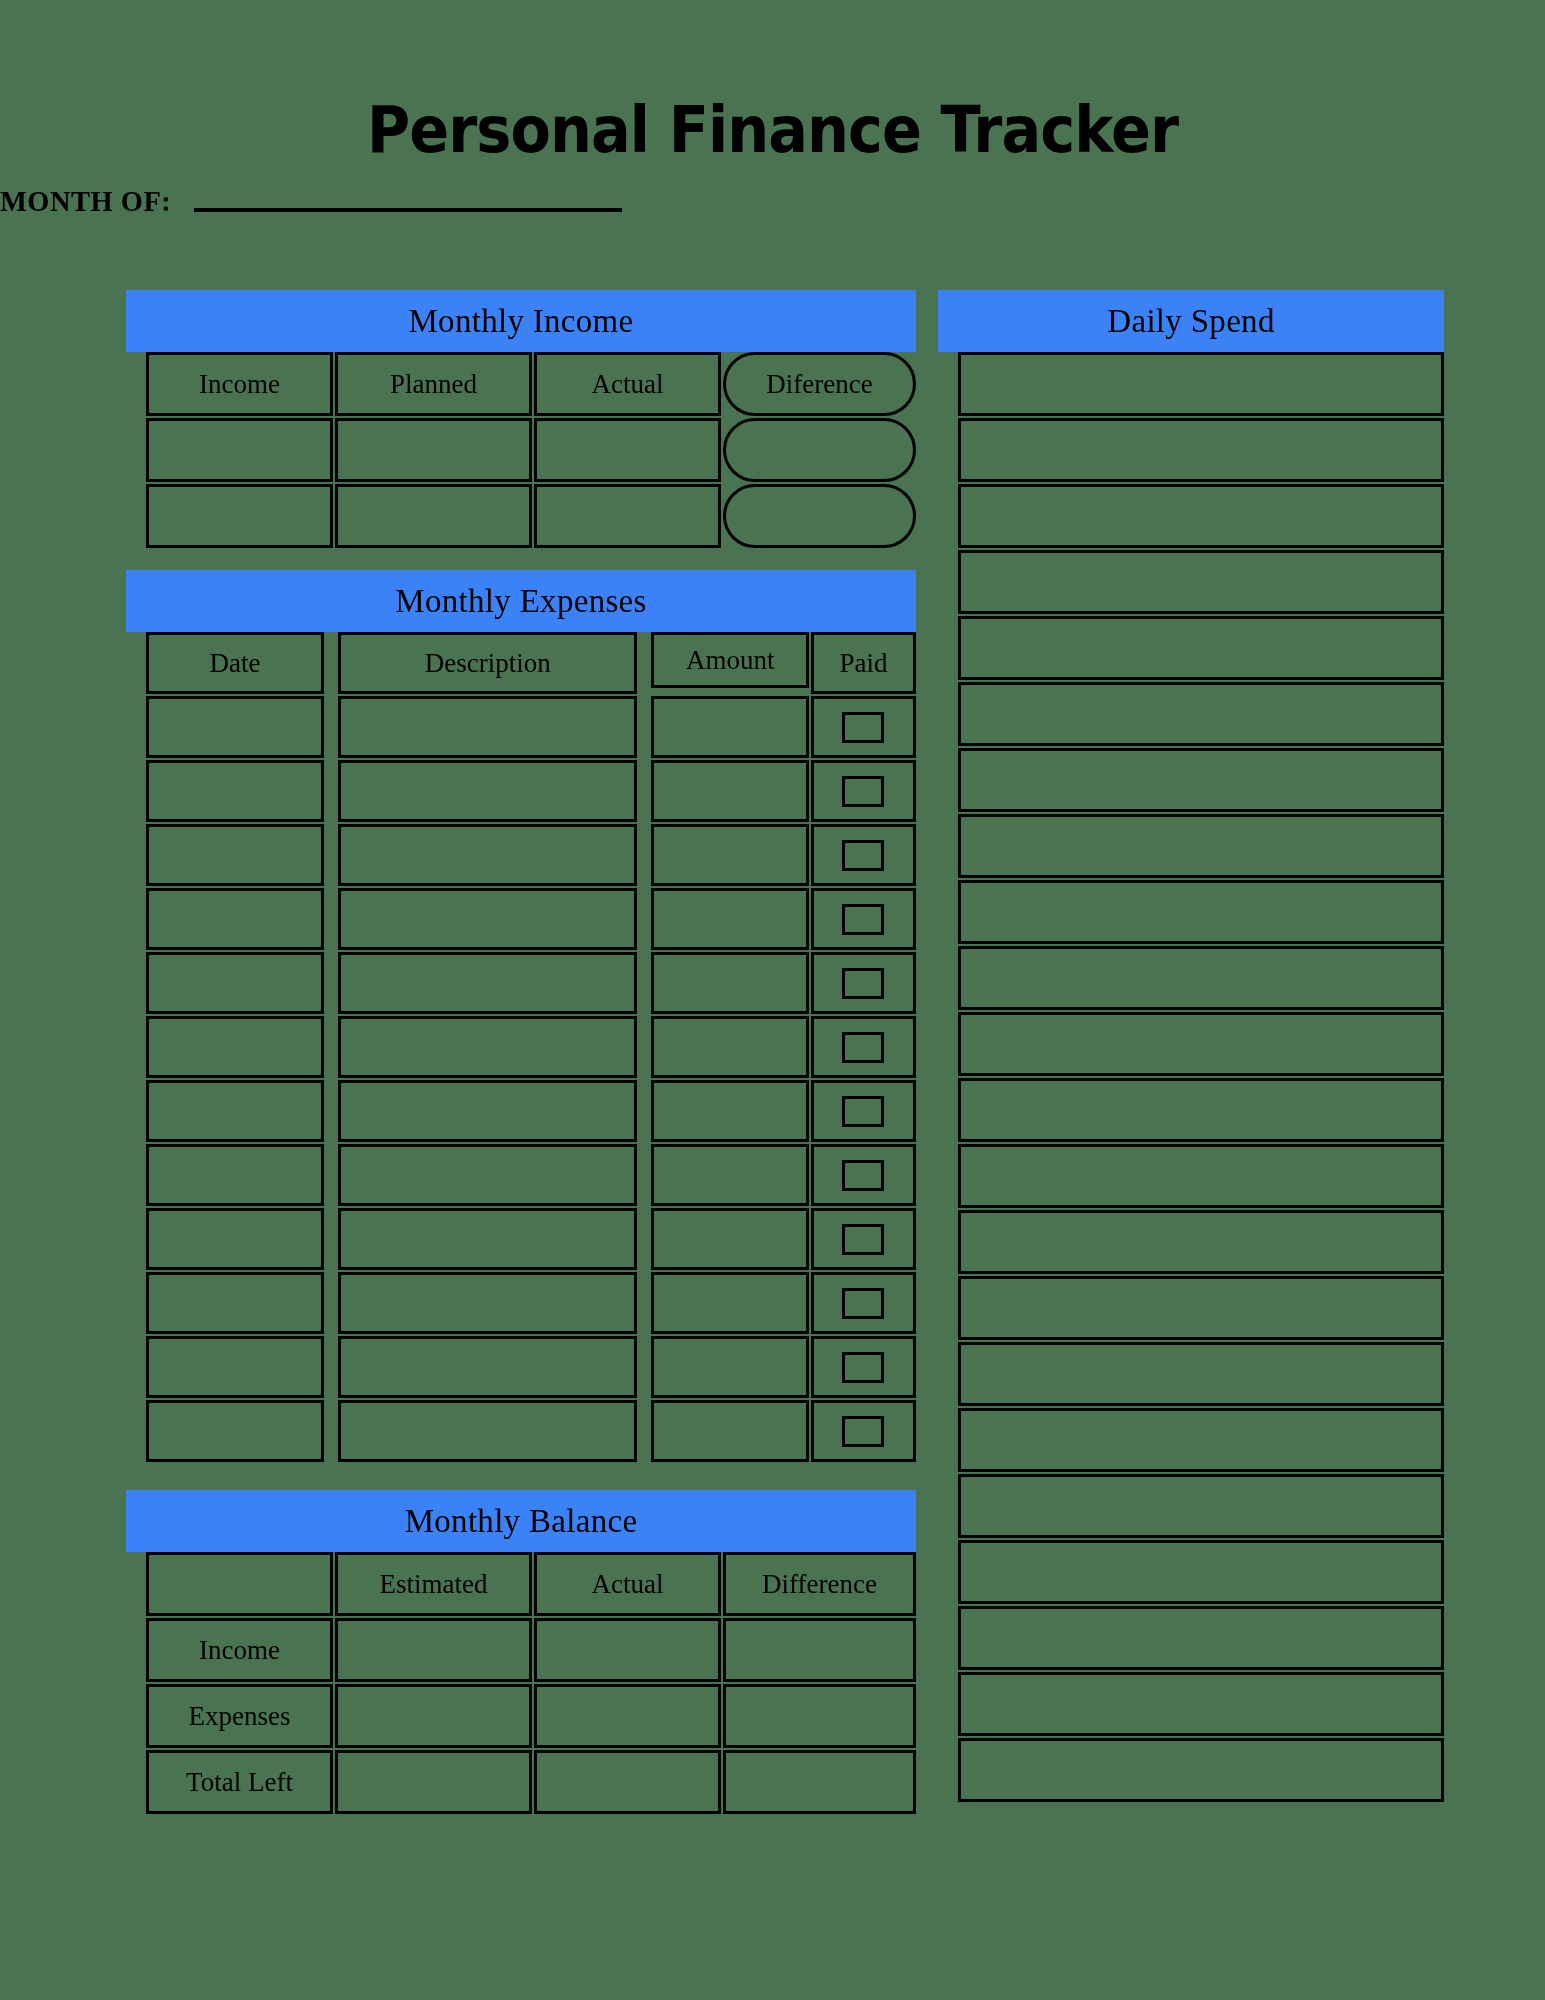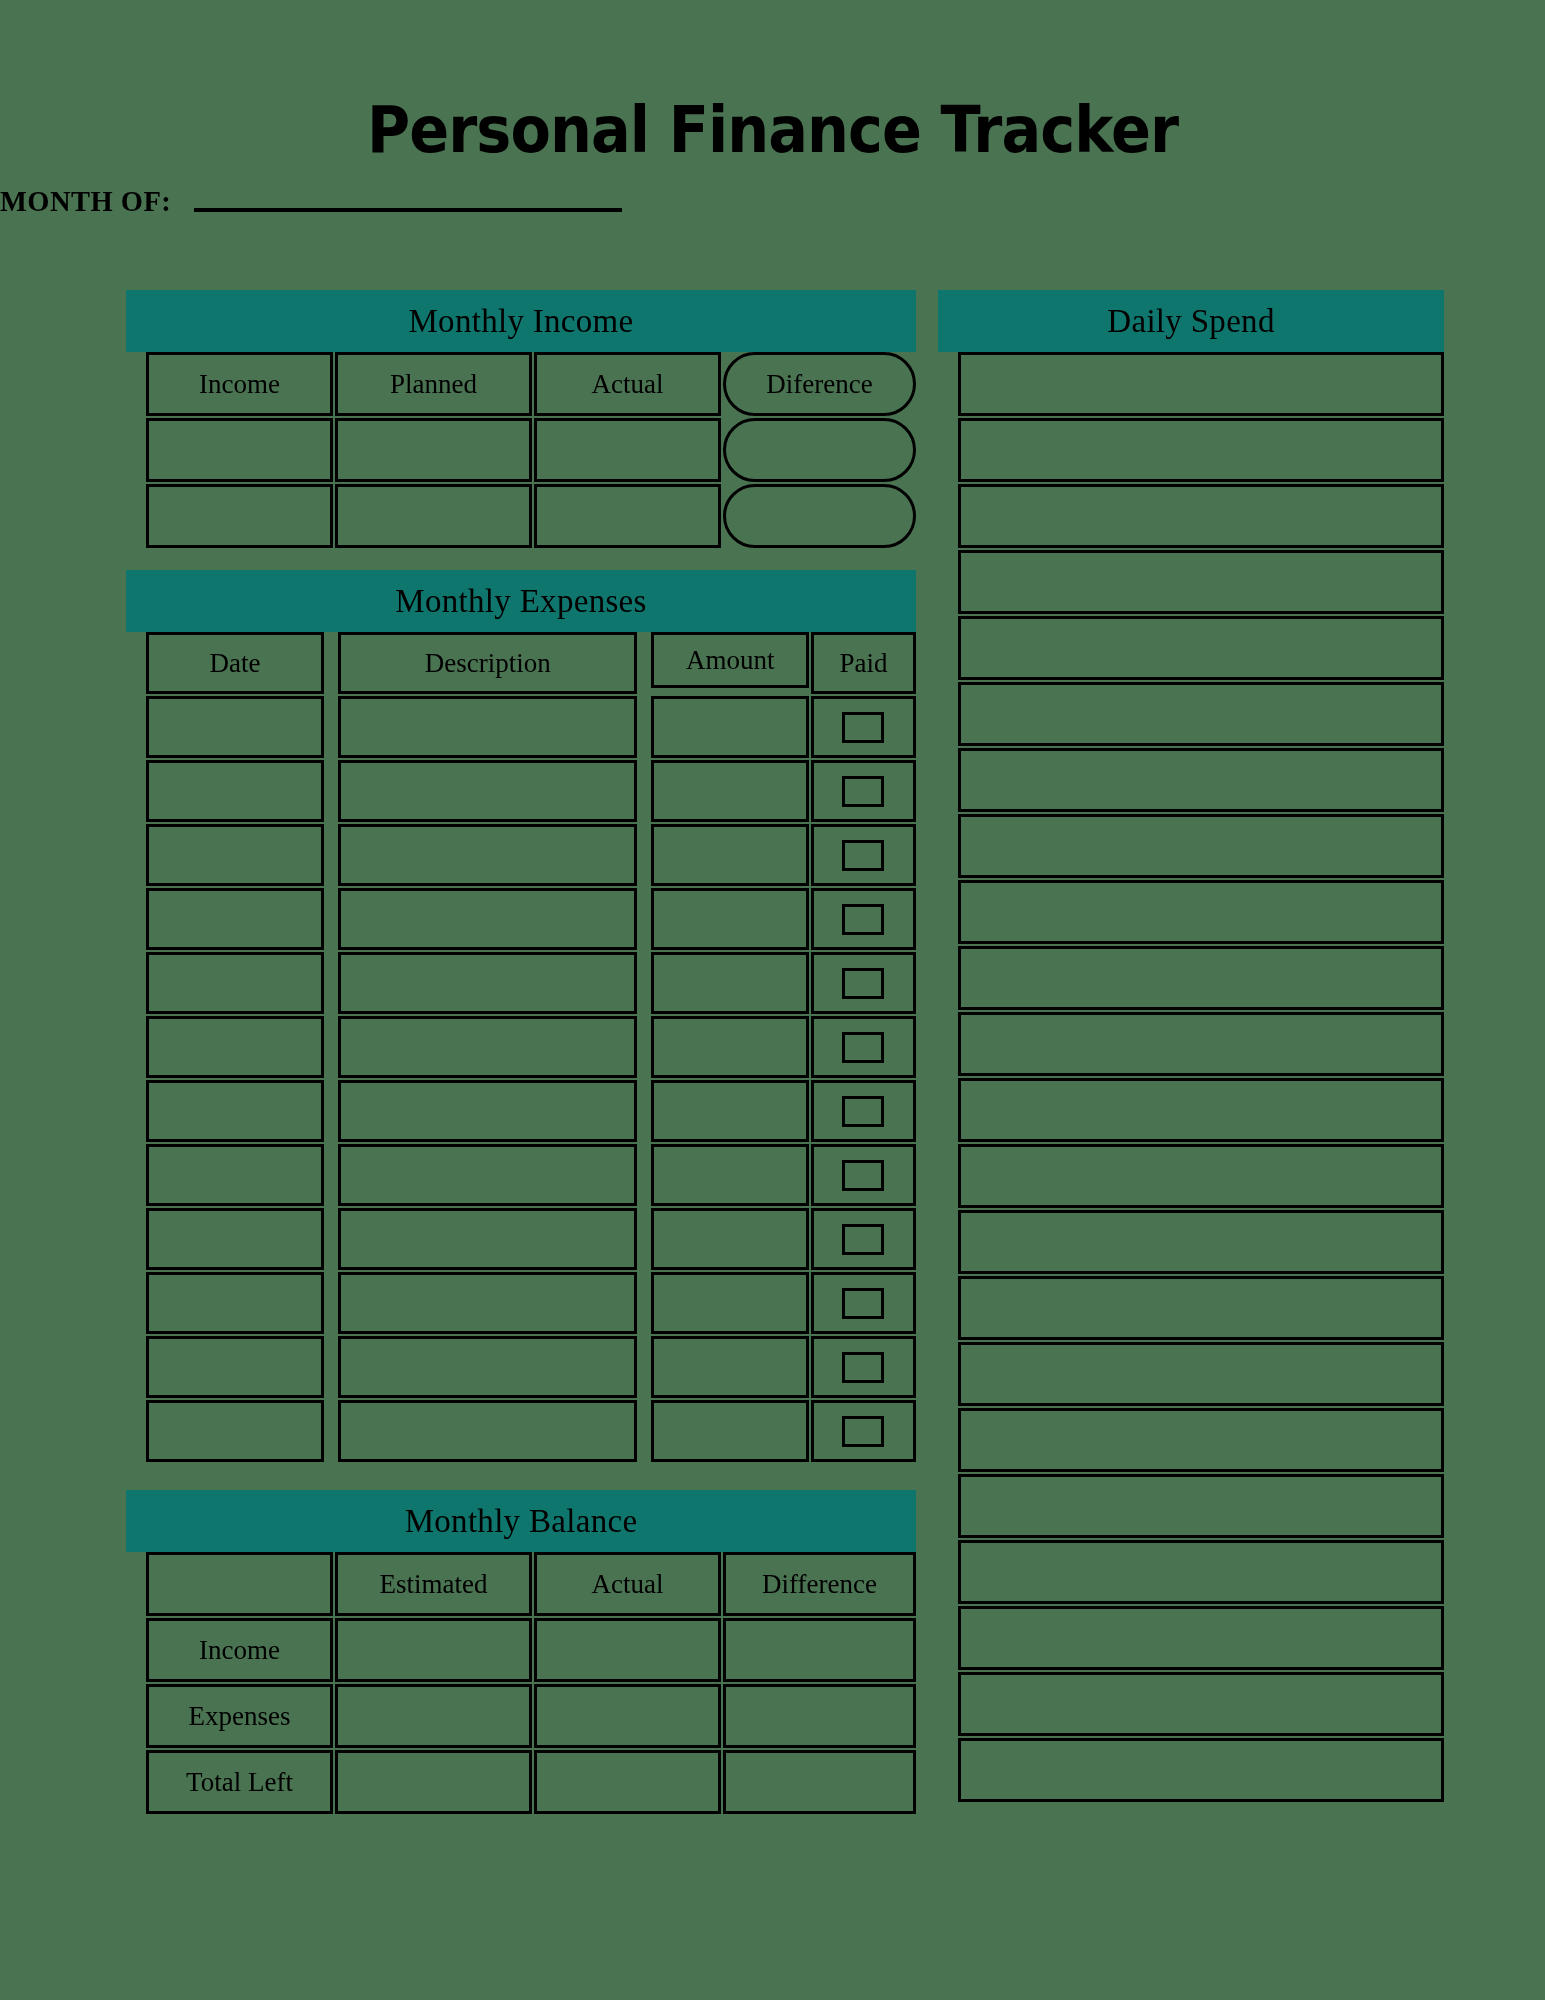--- a/index.html
+++ b/index.html
@@ -74,21 +74,21 @@
   }
   .col-right {
     position: absolute;
     left: 938px;
     top: 0;
     width: 506px;
   }
 
   
   .banner {
-    background: #0f766e;
+    background: #3b82f6;
     height: 62px;
     display: flex;
     align-items: center;
     justify-content: center;
     font-family: "Liberation Serif", serif;
     font-size: 33px;
     color: #000;
     letter-spacing: 0.3px;
   }
 

